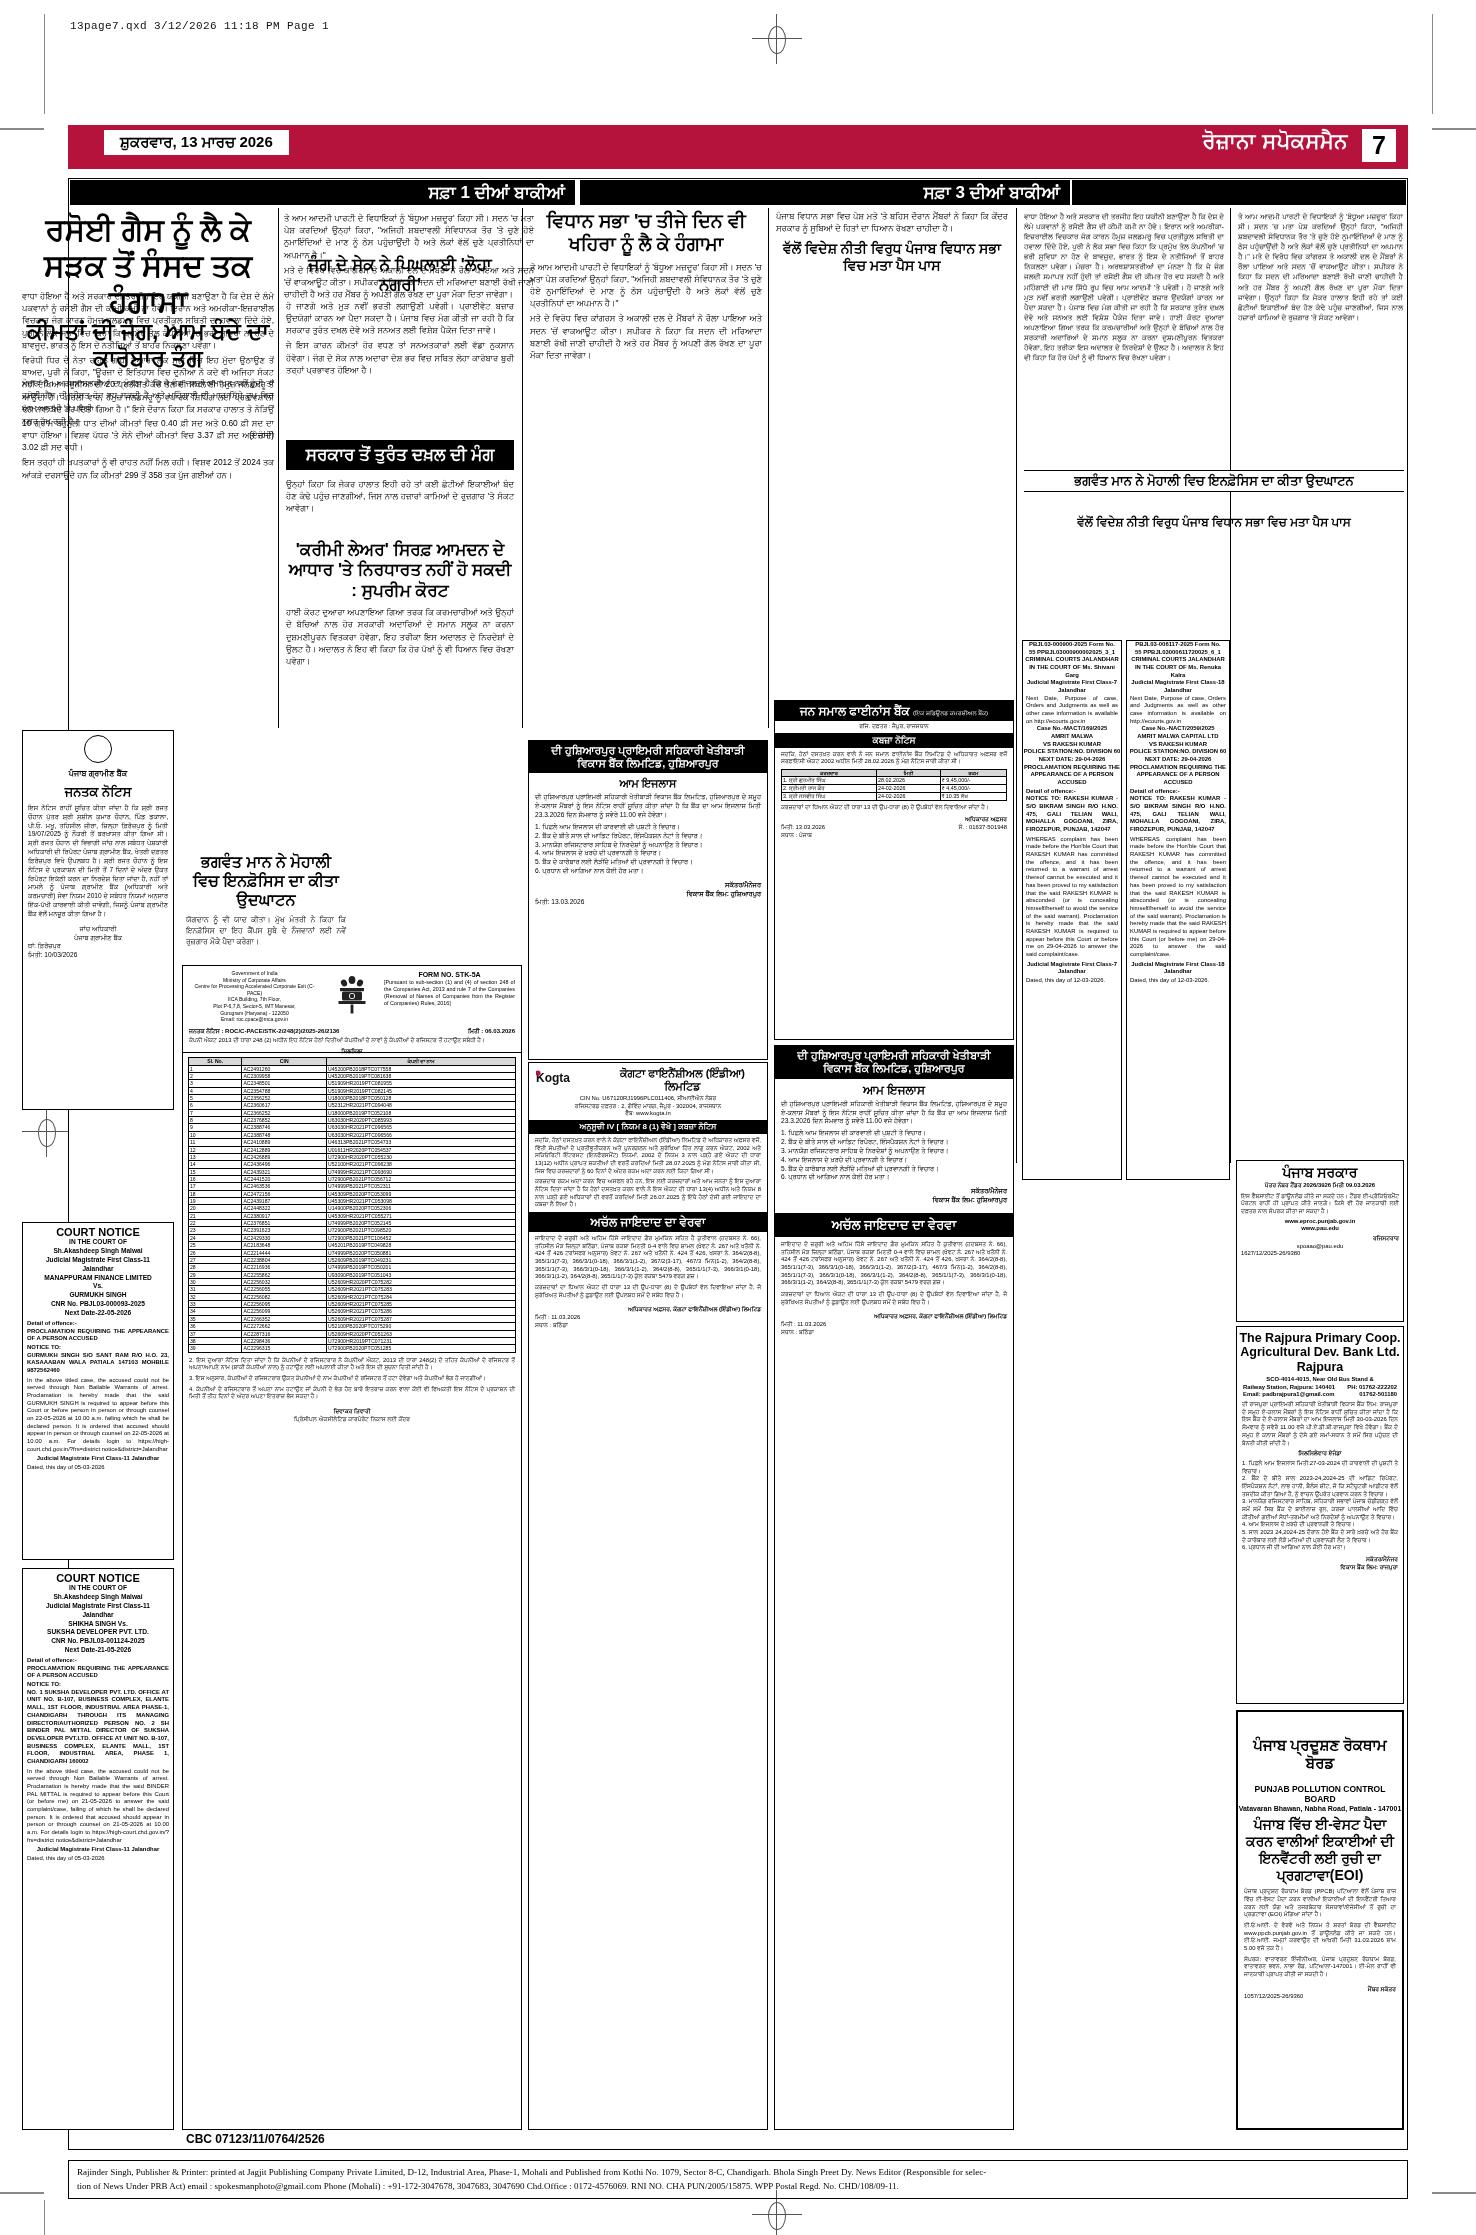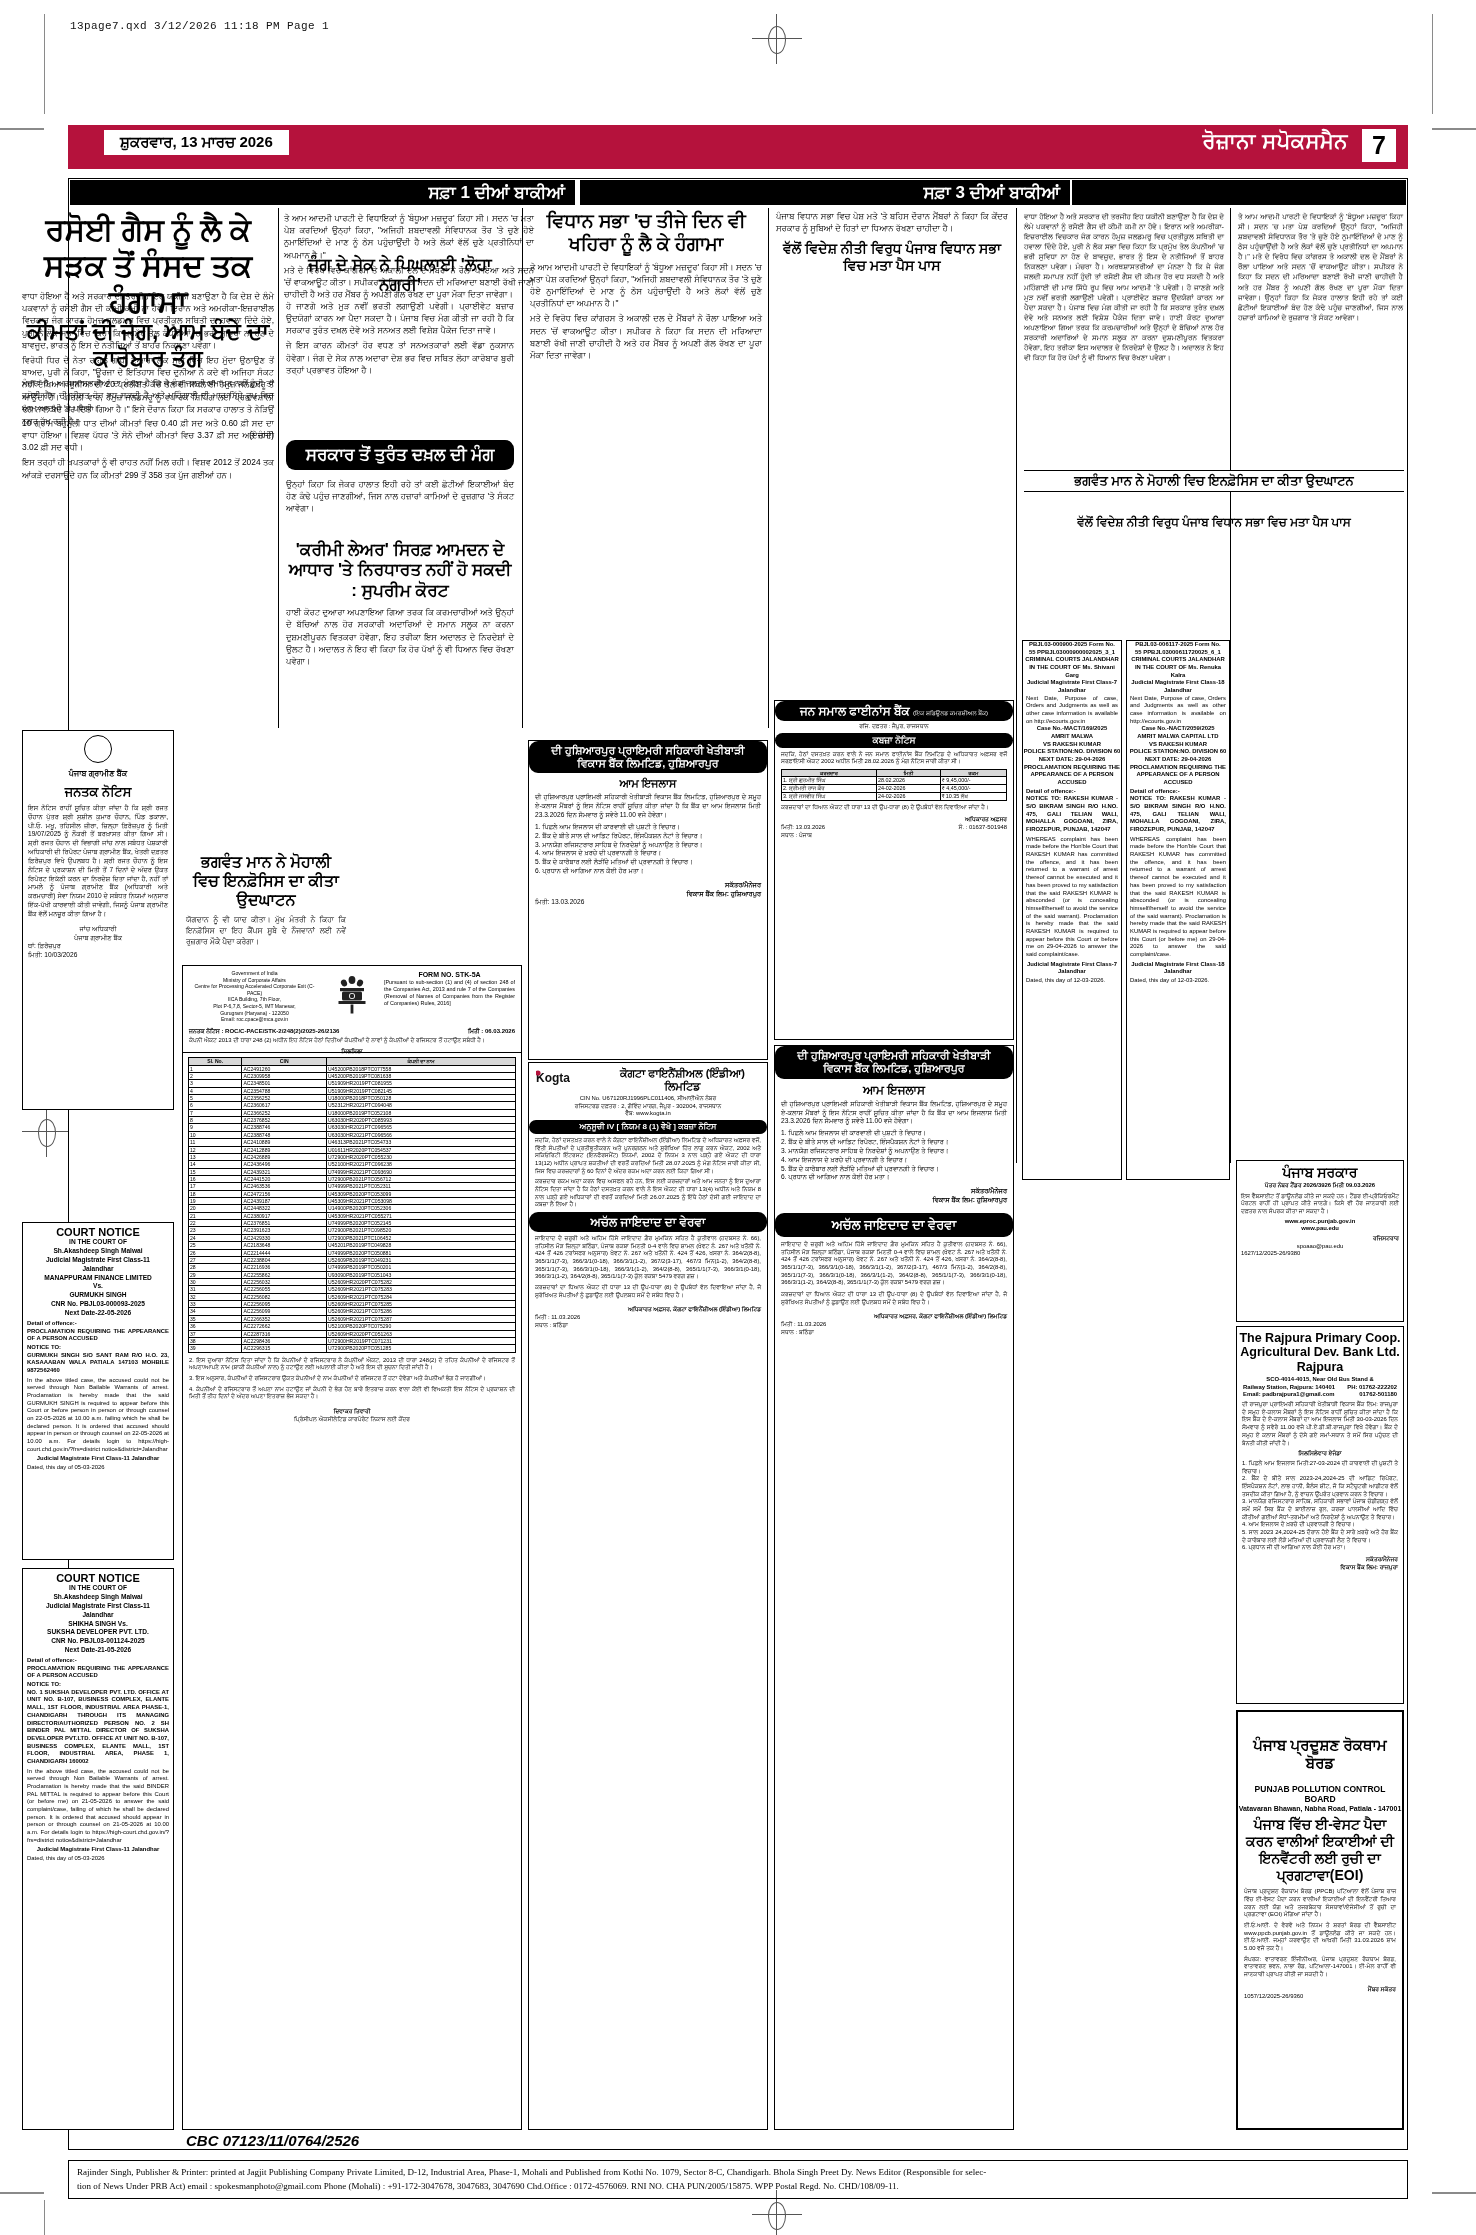--- a/index.html
+++ b/index.html
@@ -56,21 +56,21 @@
   .gur{font-size:8.4px;line-height:1.45;text-align:justify;}
 
   .tiny{font-size:6.6px;line-height:1.34;text-align:justify;}
   .tiny-c{font-size:6.6px;line-height:1.34;text-align:center;}
   .mini{font-size:5.9px;line-height:1.3;text-align:justify;}
   .mini-c{font-size:5.9px;line-height:1.3;text-align:center;}
   .center{text-align:center;}
   .right{text-align:right;}
   .bold{font-weight:bold;}
 
-  .invbar{background:#000;color:#fff;text-align:center;font-weight:bold;border-radius:9px;}
+  .invbar{background:#000;color:#fff;text-align:center;font-weight:bold;}
 
   
   table.data{border-collapse:collapse;width:100%;font-size:5.1px;}
   table.data td,table.data th{border:.5px solid #000;padding:0 1px;line-height:1.25;white-space:nowrap;}
   table.data th{background:#d8d8d8;font-weight:bold;font-size:5.1px;}
 
   .logo-circ{
     width:26px;height:26px;border-radius:50%;border:1.5px solid #000;
     display:inline-block;position:relative;
   }
@@ -488,21 +488,21 @@
           </tbody>
       </table>
     </div>
 
     <div class="mini" style="padding:4px 6px 3px;">2. ਇਸ ਦੁਆਰਾ ਨੋਟਿਸ ਦਿਤਾ ਜਾਂਦਾ ਹੈ ਕਿ ਕੰਪਨੀਆਂ ਦੇ ਰਜਿਸਟਰਾਰ ਨੇ ਕੰਪਨੀਆਂ ਐਕਟ, 2013 ਦੀ ਧਾਰਾ 248(2) ਦੇ ਤਹਿਤ ਕੰਪਨੀਆਂ ਦੇ ਰਜਿਸਟਰ ਤੋਂ ਅਪਣਾ/ਆਪਣੇ ਨਾਮ (ਬਾਕੀ ਕੰਪਨੀਆਂ ਨਾਲ) ਨੂੰ ਹਟਾਉਣ ਲਈ ਅਪਲਾਈ ਕੀਤਾ ਹੈ ਅਤੇ ਇਸ ਦੀ ਸੂਚਨਾ ਦਿਤੀ ਜਾਂਦੀ ਹੈ।</div>
     <div class="mini" style="padding:0 6px 3px;">3. ਇਸ ਅਨੁਸਾਰ, ਕੰਪਨੀਆਂ ਦੇ ਰਜਿਸਟਰਾਰ ਉਕਤ ਕੰਪਨੀਆਂ ਦੇ ਨਾਮ ਕੰਪਨੀਆਂ ਦੇ ਰਜਿਸਟਰ ਤੋਂ ਹਟਾ ਦੇਵੇਗਾ ਅਤੇ ਕੰਪਨੀਆਂ ਭੰਗ ਹੋ ਜਾਣਗੀਆਂ।</div>
     <div class="mini" style="padding:0 6px 3px;">4. ਕੰਪਨੀਆਂ ਦੇ ਰਜਿਸਟਰਾਰ ਤੋਂ ਅਪਣਾ ਨਾਮ ਹਟਾਉਣ ਜਾਂ ਕੰਪਨੀ ਦੇ ਭੰਗ ਹੋਣ ਬਾਰੇ ਇਤਰਾਜ਼ ਕਰਨ ਵਾਲਾ ਕੋਈ ਵੀ ਵਿਅਕਤੀ ਇਸ ਨੋਟਿਸ ਦੇ ਪ੍ਰਕਾਸ਼ਨ ਦੀ ਮਿਤੀ ਤੋਂ ਤੀਹ ਦਿਨਾਂ ਦੇ ਅੰਦਰ ਅਪਣਾ ਇਤਰਾਜ਼ ਭੇਜ ਸਕਦਾ ਹੈ।</div>
     <div class="mini-c bold" style="padding-top:4px;">ਦਿਵਾਕਰ ਤਿਵਾਰੀ</div>
     <div class="mini-c" style="padding:0 8px;">ਪ੍ਰਿੰਸੀਪਲ ਐਕਸੀਲੇਟਿਡ ਕਾਰਪੋਰੇਟ ਨਿਕਾਸ ਲਈ ਕੇਂਦਰ</div>
   </div>
-  <div class="bold" style="position:absolute;left:186px;top:2132px;font-size:15px;font-style:italic;">CBC 07123/11/0764/2526</div>
+  <div class="bold" style="position:absolute;left:186px;top:2132px;font-size:12px;">CBC 07123/11/0764/2526</div>
 
   <div class="frame" style="left:528px;top:740px;width:240px;height:320px;">
     <div class="invbar" style="padding:3px 2px;font-size:11px;line-height:1.2;">
       <div>ਦੀ ਹੁਸ਼ਿਆਰਪੁਰ ਪ੍ਰਾਇਮਰੀ ਸਹਿਕਾਰੀ ਖੇਤੀਬਾੜੀ</div>
       <div>ਵਿਕਾਸ ਬੈਂਕ ਲਿਮਟਿਡ, ਹੁਸ਼ਿਆਰਪੁਰ</div>
     </div>
     <div class="bold center" style="font-size:11px;margin:4px 0 3px;">ਆਮ ਇਜਲਾਸ</div>
     <div class="tiny" style="padding:0 6px 3px;">ਦੀ ਹੁਸ਼ਿਆਰਪੁਰ ਪ੍ਰਾਇਮਰੀ ਸਹਿਕਾਰੀ ਖੇਤੀਬਾੜੀ ਵਿਕਾਸ ਬੈਂਕ ਲਿਮਟਿਡ, ਹੁਸ਼ਿਆਰਪੁਰ ਦੇ ਸਮੂਹ ਏ-ਕਲਾਸ ਮੈਂਬਰਾਂ ਨੂੰ ਇਸ ਨੋਟਿਸ ਰਾਹੀਂ ਸੂਚਿਤ ਕੀਤਾ ਜਾਂਦਾ ਹੈ ਕਿ ਬੈਂਕ ਦਾ ਆਮ ਇਜਲਾਸ ਮਿਤੀ 23.3.2026 ਦਿਨ ਸੋਮਵਾਰ ਨੂੰ ਸਵੇਰੇ 11.00 ਵਜੇ ਹੋਵੇਗਾ।</div>
     <div style="padding:0 6px;">
       <div class="tiny">1. ਪਿਛਲੇ ਆਮ ਇਜਲਾਸ ਦੀ ਕਾਰਵਾਈ ਦੀ ਪੁਸ਼ਟੀ ਤੇ ਵਿਚਾਰ।</div>

